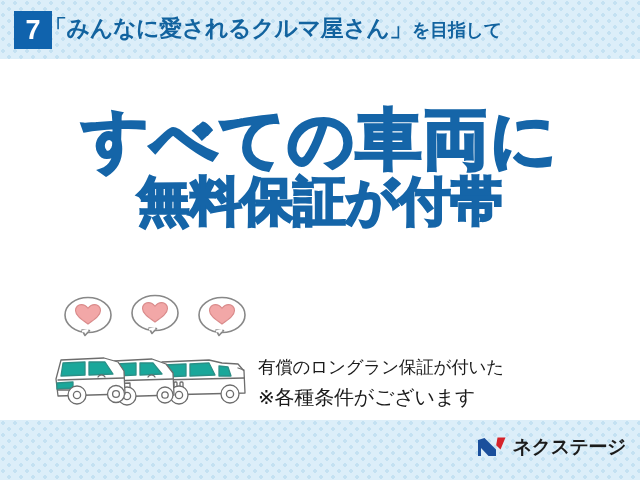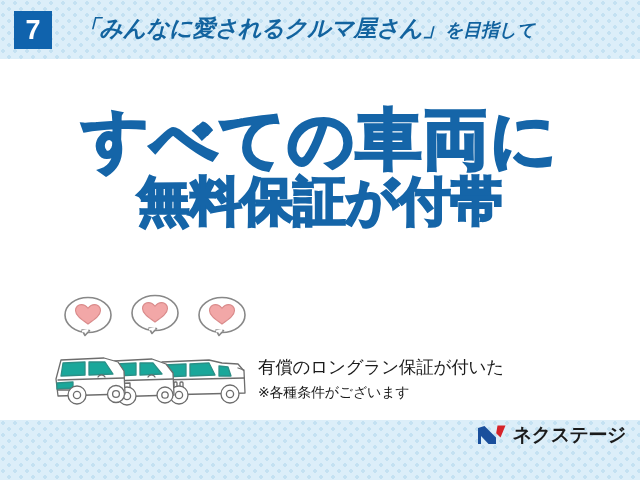--- a/index.html
+++ b/index.html
@@ -25,25 +25,24 @@
   #badge{
     position:absolute;left:14px;top:11px;width:38px;height:38px;
     background:#1063ad;
     color:#ffffff;
     font-size:27px;font-weight:bold;
     display:flex;align-items:center;justify-content:center;
     line-height:1;
     letter-spacing:0px;
   }
   #header-text{
-    position:absolute;left:77px;top:13px;
+    position:absolute;left:44px;top:13px;
     color:#12639f;
     white-space:nowrap;
     font-weight:bold;
-    font-style:italic;
   }
   #header-main{
     font-size:23px;
     letter-spacing:-0.4px;
   }
   #header-sub{
     font-size:18px;
     letter-spacing:-0.3px;
   }
   
@@ -85,26 +84,26 @@
   #body-text{
     position:absolute;left:258px;top:62px;
     color:#1a1a1a;
     font-weight:normal;
     font-size:17.5px;
     line-height:1.62;
     letter-spacing:-0.2px;
     white-space:nowrap;
   }
   #body-note{
-    font-size:14px;
+    font-size:20px;
     letter-spacing:-0.2px;
   }
   
   #footer{
-    position:absolute;left:0;top:408px;width:640px;height:52px;border-radius:10px;
+    position:absolute;left:0;top:420px;width:640px;height:52px;border-radius:10px;
   }
   #logo{
     position:absolute;right:14px;top:14px;
     display:flex;align-items:center;gap:6px;
   }
   #logo-text{
     font-size:19px;font-weight:bold;color:#1b1b1b;
     letter-spacing:-0.5px;
   }
 </style>

